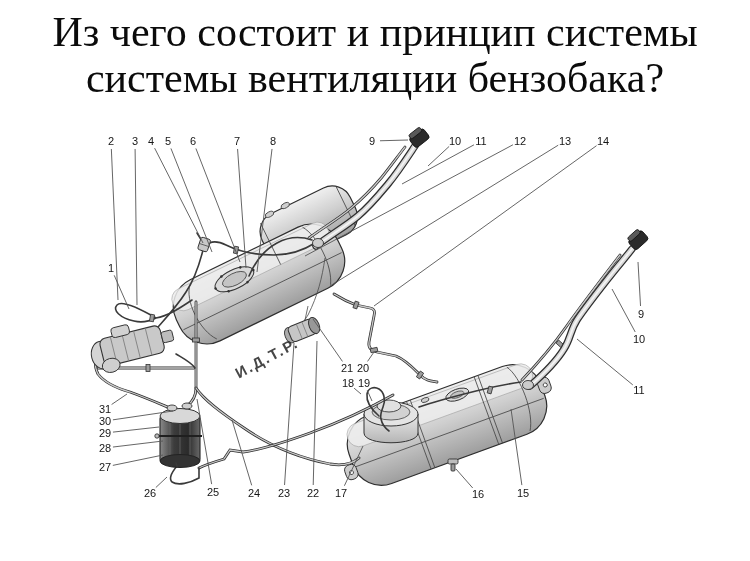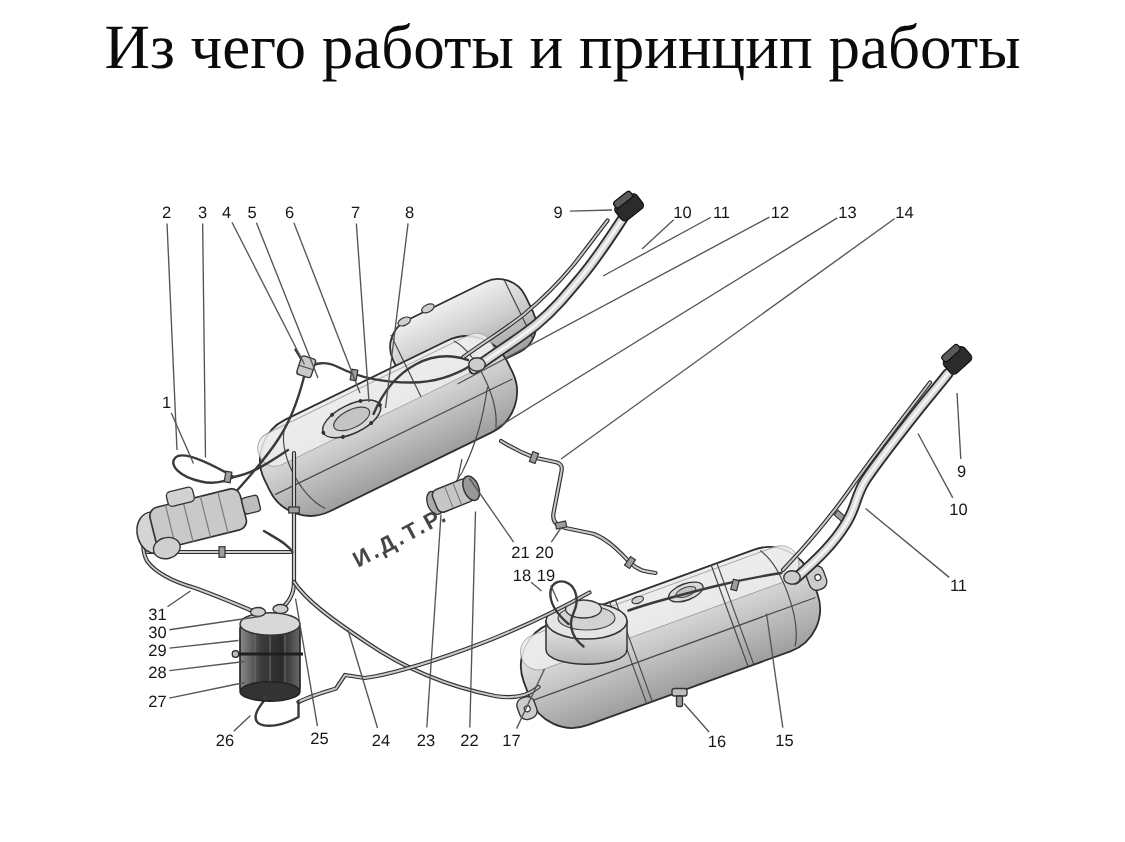--- a/index.html
+++ b/index.html
@@ -33,21 +33,22 @@
   .pipe-mid{stroke:#d8d8d8;stroke-width:5;fill:none;stroke-linecap:round;}
   .pipe-hi{stroke:#f4f4f4;stroke-width:1.8;fill:none;stroke-linecap:round;}
   .detail{stroke:#4a4a4a;stroke-width:.8;fill:none;}
 </style>
 </head>
 <body>
 
 <div class="page">
 
   <div class="title">
-    <div>Из чего работы и принцип работы</div>
+    <div>Из чего состоит и принцип системы</div>
+    <div>системы вентиляции бензобака?</div>
   </div>
 
   <svg width="750" height="561" viewBox="0 0 750 561">
     <defs>
       <linearGradient id="gTank" x1="0" y1="0" x2="0" y2="1">
         <stop offset="0" stop-color="#efefef"></stop>
         <stop offset="0.45" stop-color="#cfcfcf"></stop>
         <stop offset="1" stop-color="#9e9e9e"></stop>
       </linearGradient>
       <linearGradient id="gCan" x1="0" y1="0" x2="1" y2="0">

